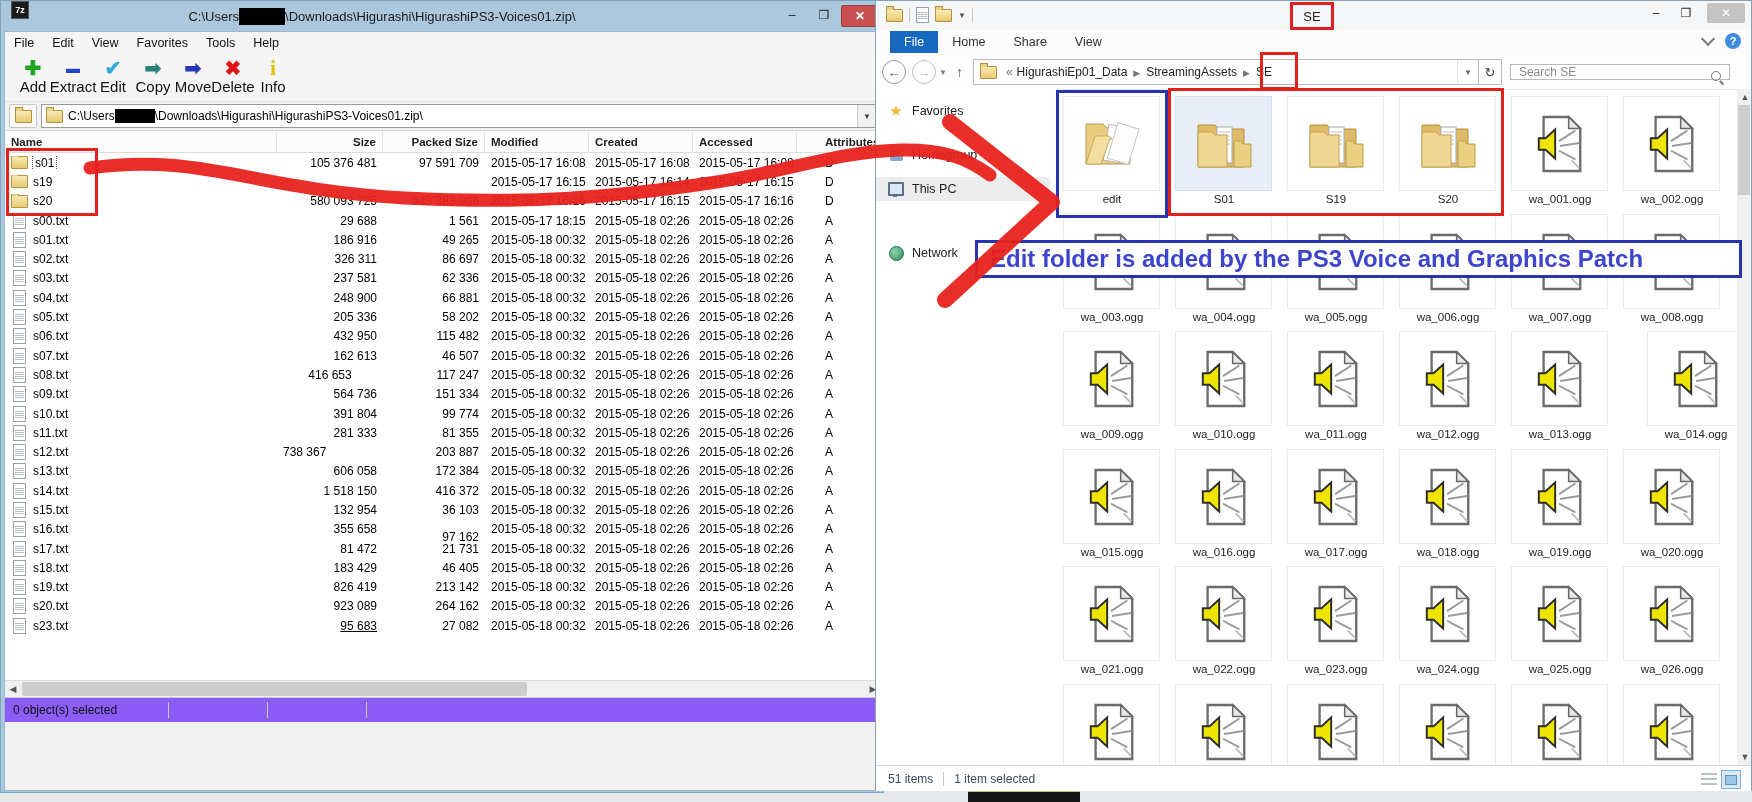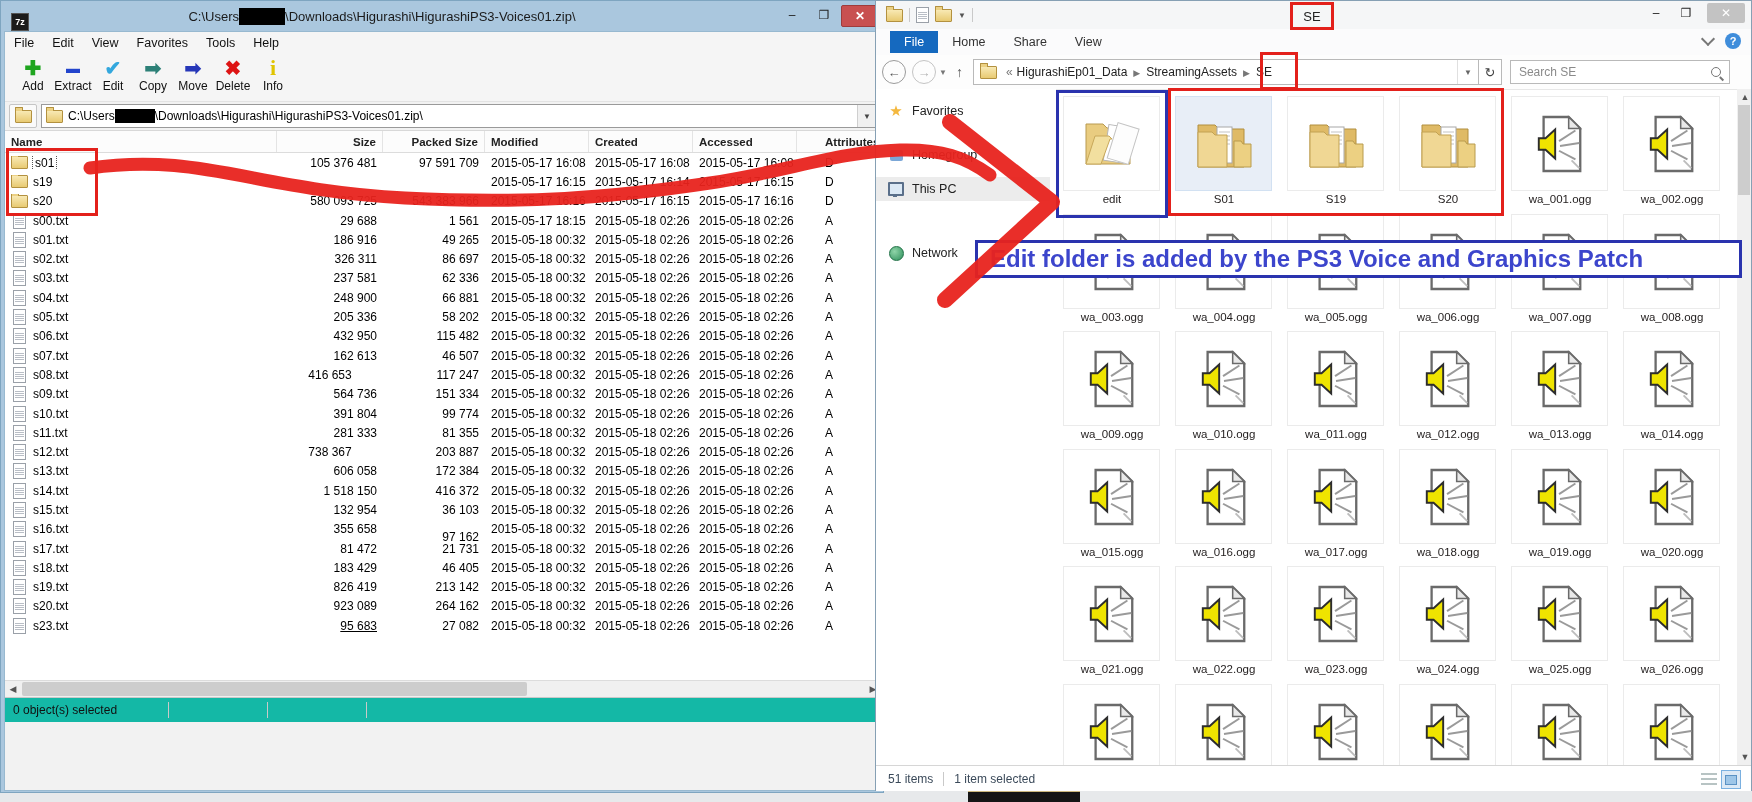--- a/index.html
+++ b/index.html
@@ -1,33 +1,33 @@
 <!DOCTYPE html>
 <html><head>
 <meta charset="utf-8">
 <style>
   html,body{margin:0;padding:0;}
   body{font-family:"Liberation Sans",sans-serif;background:#e7e9eb;}
   #screen{position:relative;width:1752px;height:802px;overflow:hidden;background:#e7e9eb;}
   .abs{position:absolute;}
   
   #win7z{left:0;top:0;width:884px;height:793px;background:#aac7de;border:1px solid #7ea5c0;box-sizing:border-box;z-index:1;}
-  #zip-titlebar{left:0;top:0;width:100%;height:30px;display:flex;align-items:flex-end;}
+  #zip-titlebar{left:0;top:0;width:100%;height:30px;display:flex;align-items:flex-start;}
   #zip-appicon{width:16px;height:16px;margin-left:10px;background:#1b1b1b;color:#fff;font-size:9px;font-weight:bold;display:flex;align-items:center;justify-content:center;border:1px solid #555;}
   #zip-title{position:absolute;left:0;right:120px;top:0;height:30px;display:flex;align-items:center;justify-content:center;font-size:13px;color:#1a1a1a;white-space:nowrap;}
   .redact{display:inline-block;background:#000;vertical-align:middle;}
   .capbtn{width:30px;height:20px;display:flex;align-items:center;justify-content:center;font-size:12px;color:#222;}
   #zip-close{width:36px;background:#c85050;color:#fff;border:1px solid #9e3c3c;border-radius:2px;font-weight:bold;}
   #zip-body{left:3px;top:30px;width:878px;height:760px;background:#f2f2f2;border:1px solid #98b9d0;box-sizing:border-box;}
   #zip-menubar{left:0;top:0;width:100%;height:22px;background:#f5f5f5;display:flex;align-items:center;font-size:12.5px;color:#111;border-bottom:1px solid #e3e3e3;}
   #zip-menubar span{padding:0 9px;}
   #zip-toolbar{left:0;top:22px;width:100%;height:48px;background:#f5f5f5;display:flex;align-items:flex-start;padding-left:8px;box-sizing:border-box;border-bottom:1px solid #e3e3e3;}
   .tbtn{width:40px;display:flex;flex-direction:column;align-items:center;margin-top:2px;}
   .tbtn .tico{font-size:20px;font-weight:bold;line-height:24px;height:24px;}
-  .tbtn .tlab{font-size:12px;color:#111;line-height:13px;}
+  .tbtn .tlab{font-size:15px;color:#111;line-height:13px;}
   #zip-addr{left:0;top:70px;width:100%;height:28px;background:#f2f2f2;display:flex;align-items:center;padding:0 4px;box-sizing:border-box;}
   #zip-addrbtn{width:26px;height:22px;border:1px solid #c5c5c5;background:#fafafa;border-radius:2px;display:flex;align-items:center;justify-content:center;margin-right:4px;}
   #zip-combo{flex:1;height:22px;background:#fff;border:1px solid #9a9a9a;display:flex;align-items:center;font-size:12px;position:relative;padding-left:4px;}
   #zip-combo .ztext{white-space:nowrap;}
   #zip-combo-arrow{position:absolute;right:0;top:0;width:18px;height:100%;background:#f0f0f0;border-left:1px solid #cfcfcf;display:flex;align-items:center;justify-content:center;font-size:8px;color:#444;}
   .fold-s{display:inline-block;width:15px;height:11px;background:linear-gradient(#f8e9b4,#e8ca72);border:1px solid #b3913f;border-radius:1px;position:relative;margin-right:5px;flex:none;}
   .fold-s::before{content:"";position:absolute;left:-1px;top:-4px;width:6px;height:3px;background:#ecd184;border:1px solid #b3913f;border-bottom:none;border-radius:1px 1px 0 0;}
   .doc-s{display:inline-block;width:11px;height:14px;background:#fff;border:1px solid #9aa0a8;position:relative;margin-right:7px;margin-left:2px;flex:none;box-shadow:inset 0 -2px 0 #fff;}
   .doc-s::before{content:"";position:absolute;left:1px;right:1px;top:3px;height:8px;background:repeating-linear-gradient(#fff 0 1px,#b9bec6 1px 2px);}
   #zip-list{left:0;top:98px;width:100%;height:550px;background:#fff;border-top:1px solid #d8d8d8;}
@@ -35,21 +35,21 @@
   #zip-header .hc{border-right:1px solid #e4e4e4;height:100%;display:flex;align-items:center;padding:0 6px;box-sizing:border-box;font-weight:bold;}
   .ral{justify-content:flex-end;text-align:right;}
   .zrow{display:grid;grid-template-columns:272px 106px 102px 104px 104px 104px 1fr;height:19.3px;font-size:12px;color:#000;align-items:center;}
   .zrow .c{padding:0 6px;white-space:nowrap;overflow:hidden;}
   .zrow .cname{display:flex;align-items:center;}
   .zrow .attr{padding-left:28px;}
   .focusname{outline:1px dotted #555;padding:0 2px;}
   #zip-hscroll{left:0;top:648px;width:100%;height:17px;background:#f0f0f0;border-top:1px solid #dcdcdc;}
   #zip-hthumb{left:17px;top:1px;width:505px;height:14px;background:#cdcdcd;border-radius:2px;}
   .scr-arrow{width:16px;height:16px;display:flex;align-items:center;justify-content:center;color:#555;font-size:9px;}
-  #zip-status{left:0;top:665px;width:100%;height:24px;background:#14b8a6;border-top:1px solid #c9c9c9;display:flex;align-items:center;font-size:12px;color:#111;}
+  #zip-status{left:0;top:665px;width:100%;height:24px;background:#8b5cf6;border-top:1px solid #c9c9c9;display:flex;align-items:center;font-size:12px;color:#111;}
   .zsep{width:1px;height:16px;background:#c9c9c9;margin:0;}
   
   #winexp{left:875px;top:0;width:877px;height:791px;background:#fff;border:1px solid #86a0b4;box-sizing:border-box;z-index:1;}
   #exp-top{left:0;top:0;width:100%;height:28px;background:#f5f6f7;display:flex;align-items:center;}
   .qat{display:flex;align-items:center;gap:6px;margin-left:10px;font-size:11px;color:#666;}
   .vsep{width:1px;height:14px;background:#c9c9c9;}
   #exp-title{position:absolute;left:413px;top:2px;width:46px;height:26px;display:flex;align-items:center;justify-content:center;font-size:13px;color:#222;}
   #exp-caps{position:absolute;right:6px;top:0;display:flex;align-items:center;height:24px;}
   #exp-close{width:38px;height:20px;background:#c3c3c3;border-radius:2px;color:#fff;display:flex;align-items:center;justify-content:center;font-size:12px;margin-left:6px;}
   #exp-tabs{left:0;top:28px;width:100%;height:26px;background:#fbfbfc;border-bottom:1px solid #dadada;display:flex;align-items:center;}
@@ -60,21 +60,21 @@
   #help-circ{width:16px;height:16px;border-radius:50%;background:#3f8ddb;color:#fff;font-size:11px;font-weight:bold;display:flex;align-items:center;justify-content:center;}
   #exp-nav{left:0;top:54px;width:100%;height:34px;background:#fdfdfd;border-bottom:1px solid #e7e7e7;display:flex;align-items:center;}
   .navcirc{width:22px;height:22px;border-radius:50%;border:1px solid #9b9b9b;display:flex;align-items:center;justify-content:center;font-size:13px;color:#555;margin-left:6px;}
   .navcirc.dim{color:#b5b5b5;border-color:#c4c4c4;}
   .smallchev{font-size:8px;color:#777;margin:0 3px;}
   .uparrow{font-size:14px;color:#555;margin:0 6px;}
   #addrbox{height:24px;background:#fff;border:1px solid #b9b9b9;display:flex;align-items:center;font-size:12px;color:#222;position:relative;width:504px;margin-left:4px;}
   #addrbox .crumbsep{color:#777;font-size:9px;padding:0 6px;}
   #addr-dd{position:absolute;right:0;top:0;width:20px;height:100%;display:flex;align-items:center;justify-content:center;border-left:1px solid #e0e0e0;color:#666;font-size:8px;}
   #refreshbtn{width:22px;height:24px;border:1px solid #b9b9b9;border-left:none;background:#fff;display:flex;align-items:center;justify-content:center;font-size:13px;color:#444;}
-  #searchbox{width:220px;height:24px;background:#fff;border:1px solid #b9b9b9;margin-left:8px;display:flex;align-items:center;font-size:12px;color:#8a8a8a;padding-left:8px;box-sizing:border-box;position:relative;}
+  #searchbox{width:220px;height:16px;background:#fff;border:1px solid #b9b9b9;margin-left:8px;display:flex;align-items:center;font-size:12px;color:#8a8a8a;padding-left:8px;box-sizing:border-box;position:relative;}
   .lens{position:absolute;right:8px;top:6px;width:8px;height:8px;border:1.5px solid #777;border-radius:50%;}
   .lens::after{content:"";position:absolute;left:8px;top:8px;width:5px;height:1.5px;background:#777;transform:rotate(45deg);transform-origin:left;}
   #exp-side{left:0;top:88px;width:180px;height:676px;background:#fff;font-size:12.5px;color:#222;}
   .sitem{position:absolute;left:0;width:174px;height:24px;display:flex;align-items:center;}
   .sitem.hover{background:#ececec;}
   .sitem .sic{width:16px;height:16px;margin-left:12px;margin-right:8px;display:flex;align-items:center;justify-content:center;flex:none;}
   .ic-star{color:#f4b83f;font-size:15px;}
   .ic-home{width:13px;height:11px;background:#7ba7d7;border-radius:2px;position:relative;}
   .ic-pc{width:14px;height:10px;background:#dce9f5;border:2px solid #5a6f8a;border-radius:1px;position:relative;}
   .ic-pc::after{content:"";position:absolute;left:3px;top:10px;width:4px;height:3px;background:#5a6f8a;}
@@ -359,21 +359,21 @@
               <div class="c">2015-05-18 00:32</div>
               <div class="c">2015-05-18 02:26</div>
               <div class="c">2015-05-18 02:26</div>
               <div class="c attr">A</div>
             </div>
             <div class="zrow">
               <div class="c cname">
                 <span class="doc-s"></span>
                 <span>s12.txt</span>
               </div>
-              <div class="c ral" style="text-align: center;">738 367</div>
+              <div class="c ral" style="text-align: left;">738 367</div>
               <div class="c ral" style="text-align: right;">203 887</div>
               <div class="c">2015-05-18 00:32</div>
               <div class="c">2015-05-18 02:26</div>
               <div class="c">2015-05-18 02:26</div>
               <div class="c attr">A</div>
             </div>
             <div class="zrow">
               <div class="c cname">
                 <span class="doc-s"></span>
                 <span>s13.txt</span>
@@ -835,21 +835,21 @@
                 <line x1="27" y1="28" x2="44" y2="17"></line>
                 <line x1="28" y1="33" x2="48" y2="30"></line>
                 <line x1="27" y1="38" x2="44" y2="47"></line>
               </g>
               <path d="M6 25 h7 l10-9 v30 l-10-9 h-7 z" fill="#efe400" stroke="#2d2d2d" stroke-width="2"></path>
               <path d="M40 48 l8 8" stroke="#bdbdbd" stroke-width="2"></path>
             </svg>
           </div>
           <div class="tilelab">wa_013.ogg</div>
         </div>
-        <div class="tile" style="left: 747px; top: 330px;">
+        <div class="tile" style="left: 771px; top: 330px;">
           <div class="tilebox">
             <svg width="54" height="60" viewBox="0 0 56 62">
               <path d="M11 3 h26 l12 12 v44 h-38 z" fill="#ffffff" stroke="#6a6a6a" stroke-width="2.4"></path>
               <path d="M37 3 l12 12 h-12 z" fill="#e9e9e9" stroke="#6a6a6a" stroke-width="1.6"></path>
               <g stroke="#9a9a9a" stroke-width="2">
                 <line x1="27" y1="28" x2="44" y2="17"></line>
                 <line x1="28" y1="33" x2="48" y2="30"></line>
                 <line x1="27" y1="38" x2="44" y2="47"></line>
               </g>
               <path d="M6 25 h7 l10-9 v30 l-10-9 h-7 z" fill="#efe400" stroke="#2d2d2d" stroke-width="2"></path>

